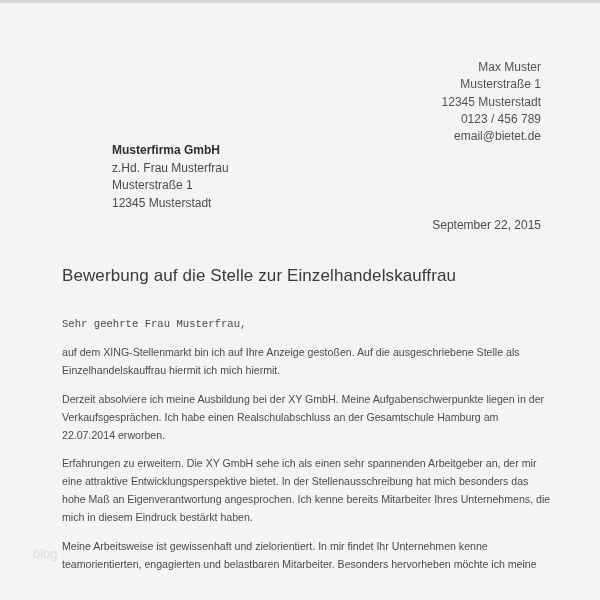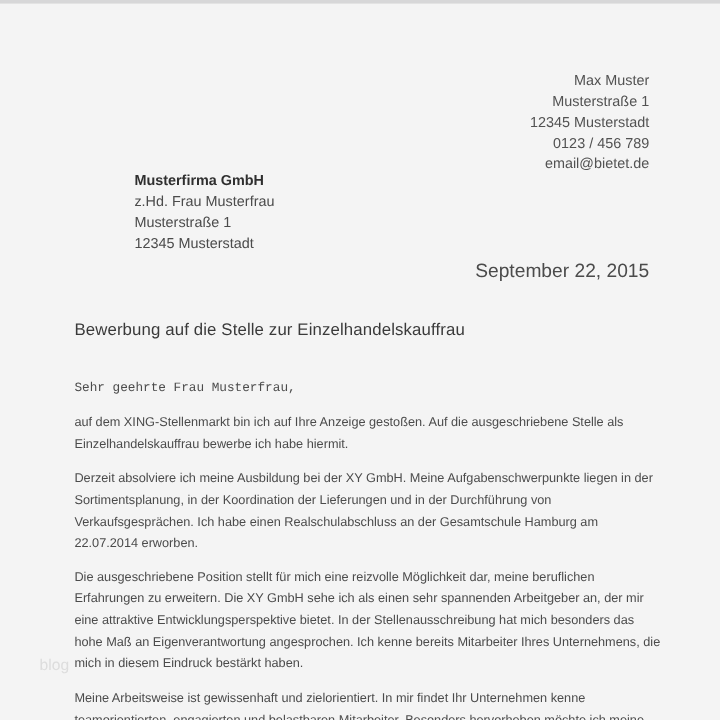--- a/index.html
+++ b/index.html
@@ -43,29 +43,29 @@
     margin-left: 34px;
   }
   .recipient .company {
     font-weight: bold;
     color: #2f2f2f;
   }
   .date {
     position: absolute;
     top: 218px;
     right: 59px;
-    font-size: 16px;
+    font-size: 12px;
     color: #4b4b4b;
   }
   .subject {
     position: absolute;
     top: 266px;
     left: 62px;
     margin: 0;
-    font-size: 14px;
+    font-size: 17px;
     font-weight: 500;
     letter-spacing: 0.1px;
     color: #3a3a3a;
   }
   .body-text {
     position: absolute;
     top: 315px;
     left: 62px;
     width: 486px;
     font-size: 10.6px;
@@ -117,34 +117,32 @@
   <div class="date">September 22, 2015</div>
 
   <h1 class="subject">Bewerbung auf die Stelle zur Einzelhandelskauffrau</h1>
 
   <div class="body-text">
     <p class="salutation">Sehr geehrte Frau Musterfrau,</p>
 
     <p class="para">
       </p>
       <div class="line">auf dem XING-Stellenmarkt bin ich auf Ihre Anzeige gestoßen. Auf die ausgeschriebene Stelle als</div>
-      <div class="line">Einzelhandelskauffrau bewerbe ich habe hiermit.</div>
+      <div class="line">Einzelhandelskauffrau hiermit ich mich hiermit.</div>
     <p></p>
 
     <p class="para">
       </p>
       <div class="line">Derzeit absolviere ich meine Ausbildung bei der XY GmbH. Meine Aufgabenschwerpunkte liegen in der</div>
-      <div class="line">Sortimentsplanung, in der Koordination der Lieferungen und in der Durchführung von</div>
       <div class="line">Verkaufsgesprächen. Ich habe einen Realschulabschluss an der Gesamtschule Hamburg am</div>
       <div class="line">22.07.2014 erworben.</div>
     <p></p>
 
     <p class="para">
       </p>
-      <div class="line">Die ausgeschriebene Position stellt für mich eine reizvolle Möglichkeit dar, meine beruflichen</div>
       <div class="line">Erfahrungen zu erweitern. Die XY GmbH sehe ich als einen sehr spannenden Arbeitgeber an, der mir</div>
       <div class="line">eine attraktive Entwicklungsperspektive bietet. In der Stellenausschreibung hat mich besonders das</div>
       <div class="line">hohe Maß an Eigenverantwortung angesprochen. Ich kenne bereits Mitarbeiter Ihres Unternehmens, die</div>
       <div class="line">mich in diesem Eindruck bestärkt haben.</div>
     <p></p>
 
     <p class="para">
       </p>
       <div class="line">Meine Arbeitsweise ist gewissenhaft und zielorientiert. In mir findet Ihr Unternehmen kenne</div>
       <div class="line">teamorientierten, engagierten und belastbaren Mitarbeiter. Besonders hervorheben möchte ich meine</div>

